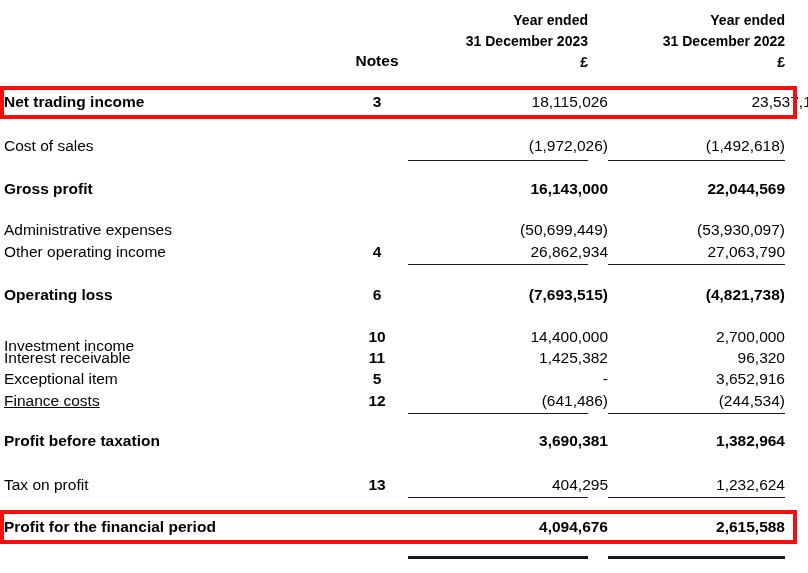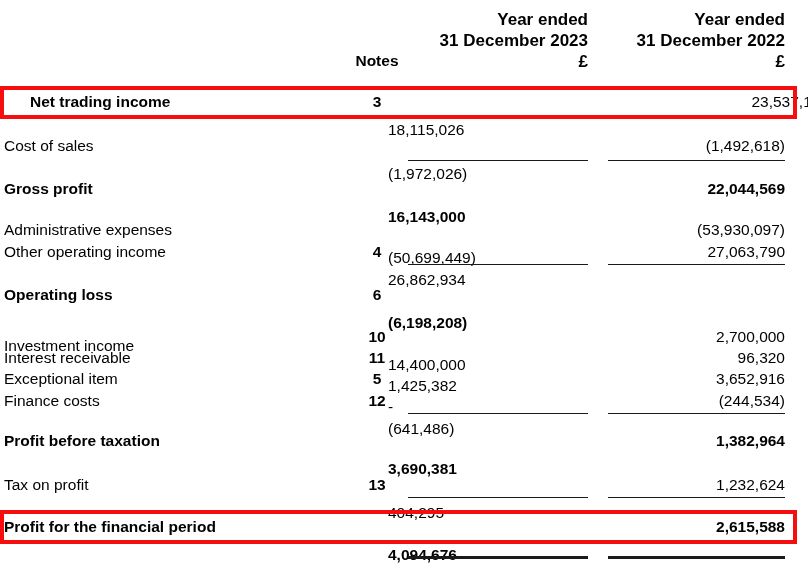--- a/index.html
+++ b/index.html
@@ -34,34 +34,34 @@
   .lbl.b { font-weight: bold; }
 
   .notes-col {
     width: 70px;
     left: 342px;
     text-align: center;
     font-weight: bold;
   }
   .c1 {
     width: 200px;
-    left: 388px;
-    margin-top: 28px;
+    left: 408px;
+    text-align: right;
   }
   .c2 {
     width: 200px;
     left: 585px;
     text-align: right;
   }
   .c1.b, .c2.b, .lbl.b { font-weight: bold; }
 
   
   .hdr {
     position: absolute;
-    font-size: 17px;
+    font-size: 14px;
     line-height: 20px;
     font-weight: bold;
     white-space: nowrap;
     text-align: right;
   }
   .hdr.h1 { width: 200px; left: 388px; }
   .hdr.h2 { width: 200px; left: 585px; }
   .hdr-notes {
     position: absolute;
     width: 70px;
@@ -101,21 +101,21 @@
   <div class="hdr h1" style="top:10px;">Year ended</div>
   <div class="hdr h1" style="top:31px;">31 December 2023</div>
   <div class="hdr h1" style="top:52px;">£</div>
 
   <div class="hdr h2" style="top:10px;">Year ended</div>
   <div class="hdr h2" style="top:31px;">31 December 2022</div>
   <div class="hdr h2" style="top:52px;">£</div>
 
   <div class="hdr-notes" style="top:52px;">Notes</div>
 
-  <div class="cell lbl b" style="top:93px;padding-left:26px;">Net trading income</div>
+  <div class="cell lbl b" style="top:93px;">Net trading income</div>
   <div class="cell notes-col" style="top:93px;">3</div>
   <div class="cell c1" style="top:93px;">18,115,026</div>
   <div class="cell c2" style="top:93px;margin-left:44px;">23,537,187</div>
 
   <div class="cell lbl" style="top:137px;">Cost of sales</div>
   <div class="cell notes-col" style="top:137px;"></div>
   <div class="cell c1" style="top:137px;">(1,972,026)</div>
   <div class="cell c2" style="top:137px;">(1,492,618)</div>
   <div class="rule r1" style="top:160px;"></div>
   <div class="rule r2" style="top:160px;"></div>
@@ -132,38 +132,39 @@
 
   <div class="cell lbl" style="top:243px;">Other operating income</div>
   <div class="cell notes-col" style="top:243px;">4</div>
   <div class="cell c1" style="top:243px;">26,862,934</div>
   <div class="cell c2" style="top:243px;">27,063,790</div>
   <div class="rule r1" style="top:264px;"></div>
   <div class="rule r2" style="top:264px;"></div>
 
   <div class="cell lbl b" style="top:286px;">Operating loss</div>
   <div class="cell notes-col" style="top:286px;">6</div>
-  <div class="cell c1 b" style="top:286px;">(6,198,208)</div>
+  <div class="cell c1 b" style="top:286px;">(7,693,515)</div>
+  <div class="cell c2 b" style="top:286px;">(4,821,738)</div>
 
   <div class="cell lbl" style="top:337px;text-align:right;">Investment income</div>
   <div class="cell notes-col" style="top:328px;">10</div>
   <div class="cell c1" style="top:328px;">14,400,000</div>
   <div class="cell c2" style="top:328px;">2,700,000</div>
 
   <div class="cell lbl" style="top:349px;">Interest receivable</div>
   <div class="cell notes-col" style="top:349px;">11</div>
   <div class="cell c1" style="top:349px;">1,425,382</div>
   <div class="cell c2" style="top:349px;">96,320</div>
 
   <div class="cell lbl" style="top:370px;">Exceptional item</div>
   <div class="cell notes-col" style="top:370px;">5</div>
   <div class="cell c1" style="top:370px;">-</div>
   <div class="cell c2" style="top:370px;">3,652,916</div>
 
-  <div class="cell lbl" style="top:392px;">Finance costs</div>
+  <div class="cell lbl" style="top:392px;text-decoration:underline;">Finance costs</div>
   <div class="cell notes-col" style="top:392px;">12</div>
   <div class="cell c1" style="top:392px;">(641,486)</div>
   <div class="cell c2" style="top:392px;">(244,534)</div>
   <div class="rule r1" style="top:413px;"></div>
   <div class="rule r2" style="top:413px;"></div>
 
   <div class="cell lbl b" style="top:432px;">Profit before taxation</div>
   <div class="cell notes-col" style="top:432px;"></div>
   <div class="cell c1 b" style="top:432px;">3,690,381</div>
   <div class="cell c2 b" style="top:432px;">1,382,964</div>

